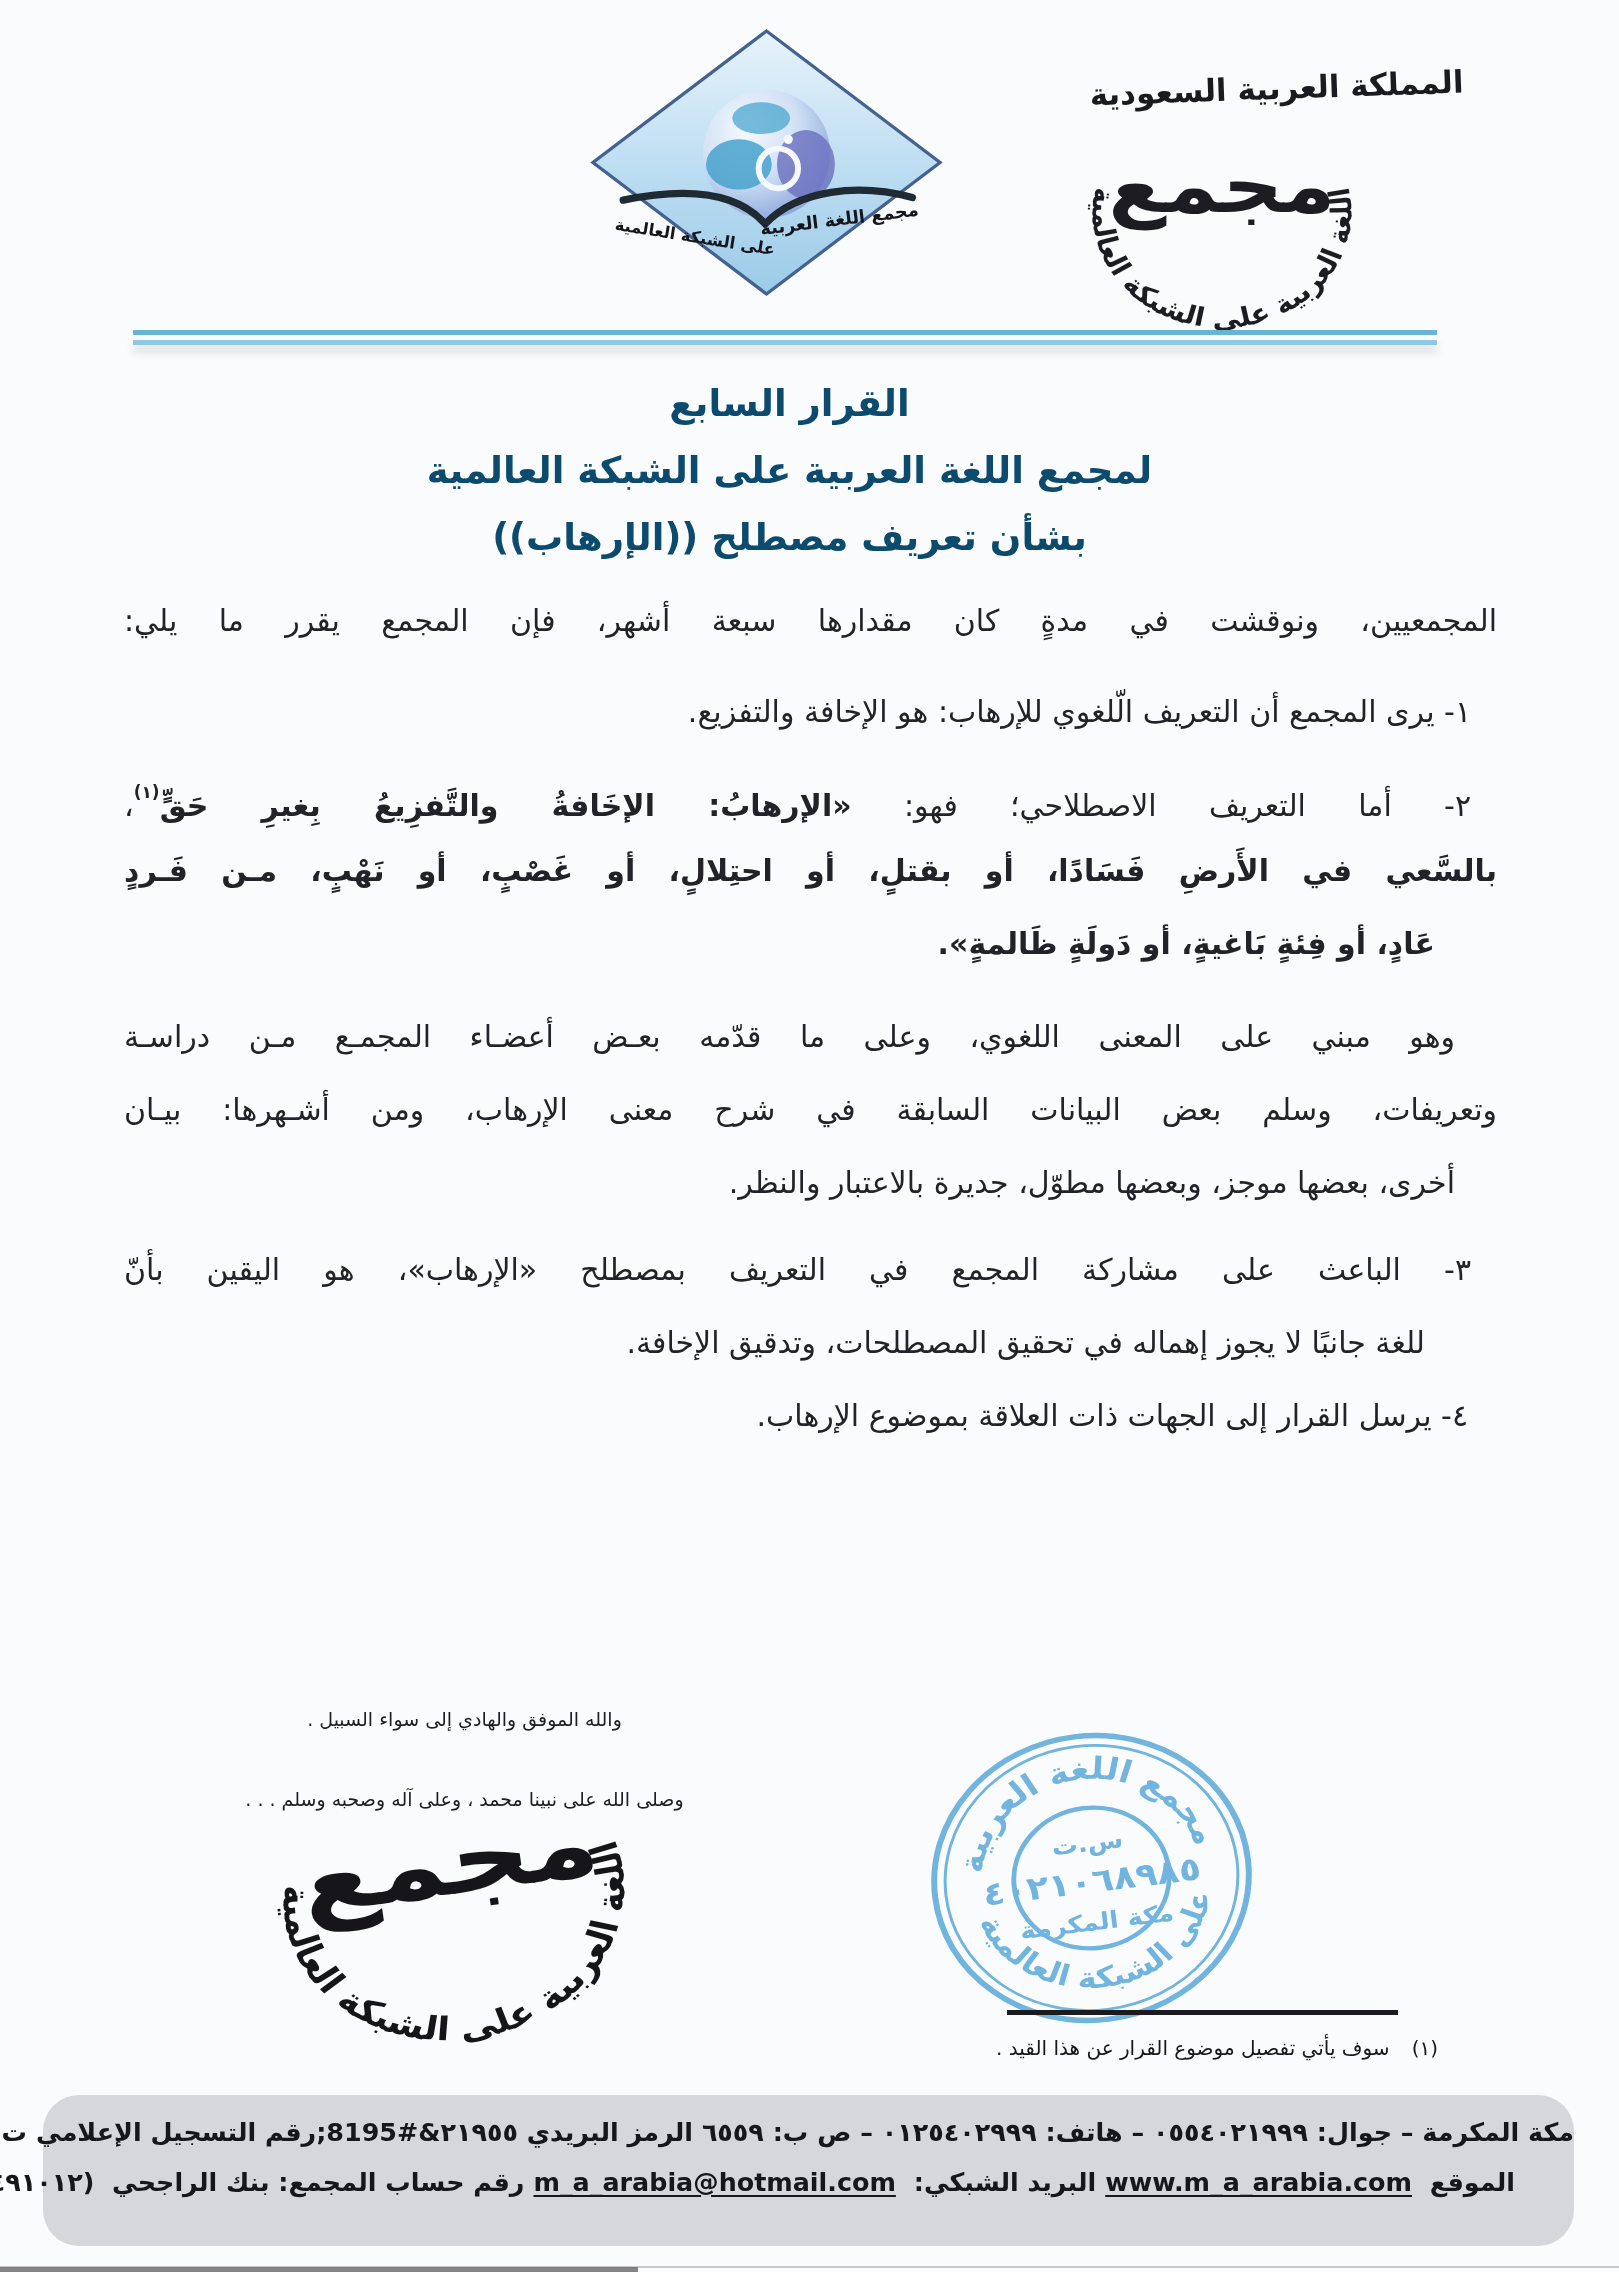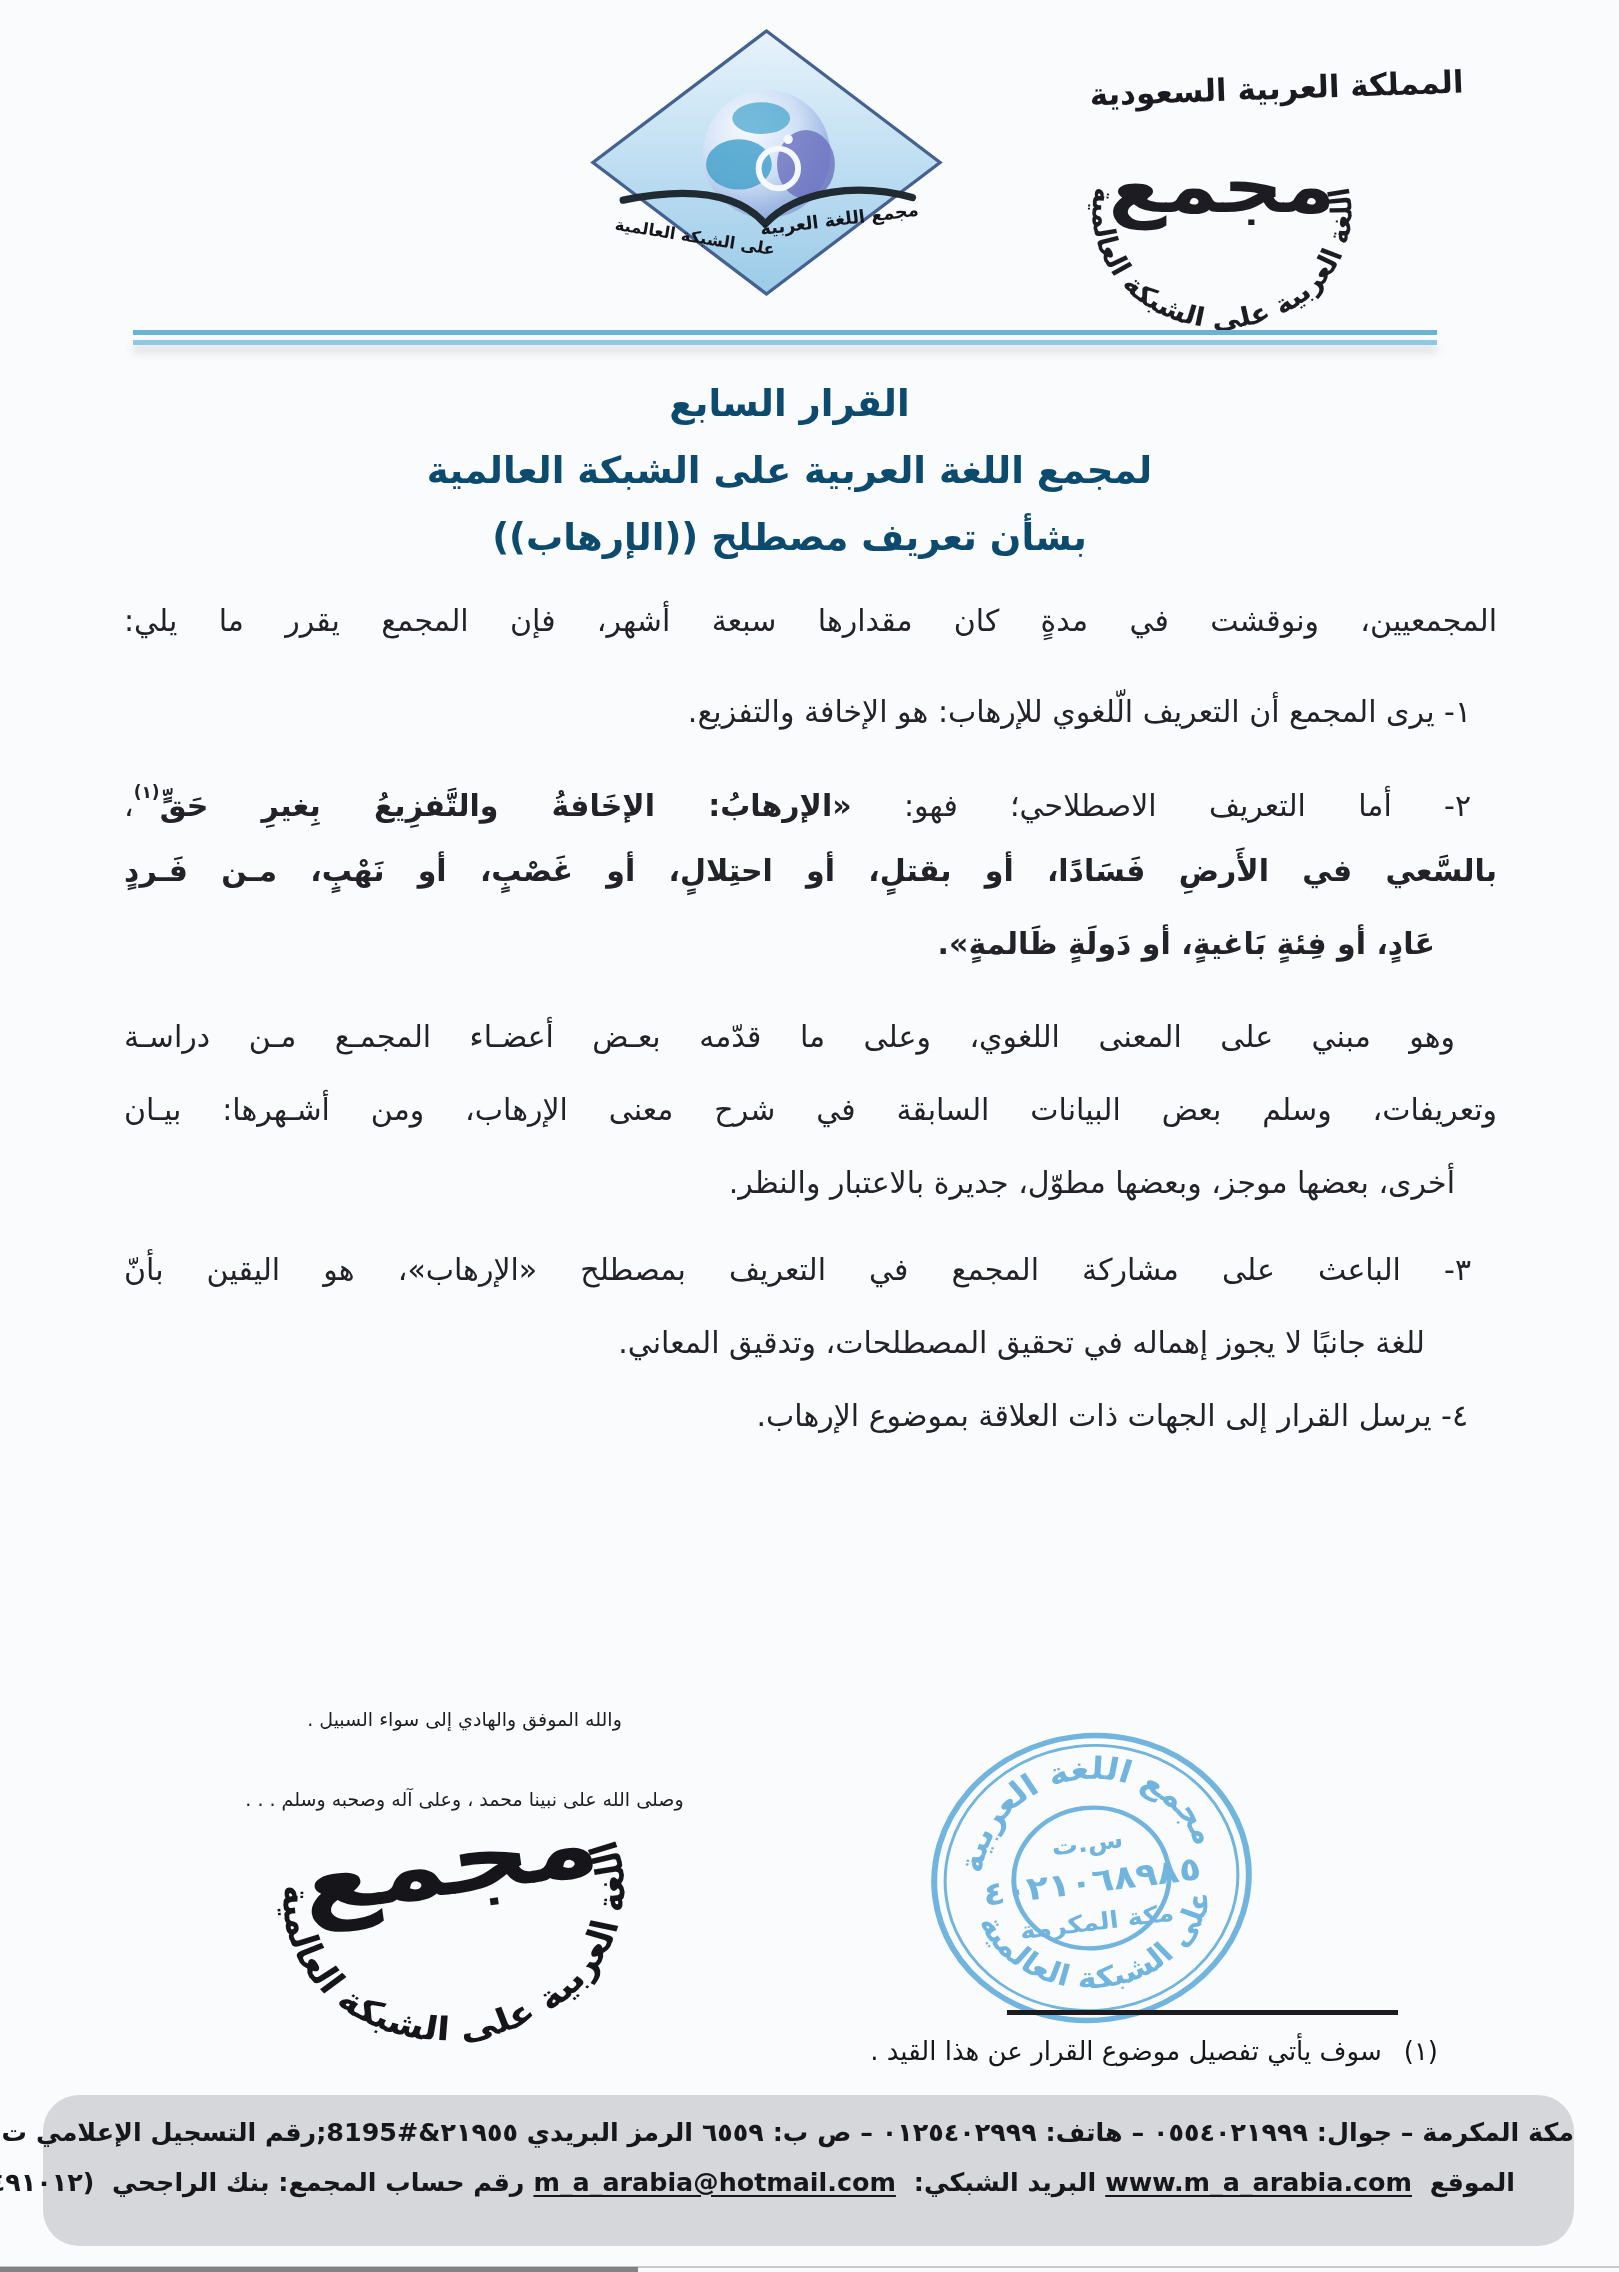--- a/index.html
+++ b/index.html
@@ -48,21 +48,21 @@
     position:absolute;right:809px;top:1679px;width:691px;left:117px;
     text-align:center;font-size:19px;line-height:80px;color:#1d1d22;
     white-space:nowrap;
   }
   
   .stamp{position:absolute;left:923px;top:1725px;transform:rotate(-7deg);opacity:.82;}
   
   .fn-rule{position:absolute;left:1008px;top:2010px;width:391px;height:5.2px;background:#1b1b1f;}
   .footnote{
     position:absolute;right:181px;top:2036px;width:913px;
-    text-align:right;font-size:26px;color:#17171b;white-space:nowrap;
+    text-align:right;font-size:20px;color:#17171b;white-space:nowrap;
   }
   .footnote .marker{margin-left:22px;}
   
   .footer{
     position:absolute;left:44px;top:2095px;width:1531px;height:151px;
     background:#d5d7da;border-radius:36px;
     color:#17171b;font-weight:bold;font-size:25.4px;
     box-sizing:border-box;padding-top:22px;
   }
   .footer .f1{text-align:center;white-space:nowrap;}
@@ -136,21 +136,21 @@
     <div class="bline rl" style="padding-right:26px;margin-top:18px">١- يرى المجمع أن التعريف الّلغوي للإرهاب: هو الإخافة والتفزيع.</div>
     <div class="bline jl" style="padding-right:26px;margin-top:7.8px">
       <span>٢- أما التعريف الاصطلاحي؛ فهو: </span><span class="bold">«الإرهابُ: الإخَافةُ والتَّفزِيعُ بِغيرِ حَقٍّ</span><sup class="fnref">(١)</sup><span>،</span>
     </div>
     <div class="bline jl bold" style="margin-top:5.2px">بالسَّعي في الأَرضِ فَسَادًا، أو بقتلٍ، أو احتِلالٍ، أو غَصْبٍ، أو نَهْبٍ، مـن فَـردٍ</div>
     <div class="bline rl bold" style="padding-right:62px">عَادٍ، أو فِئةٍ بَاغيةٍ، أو دَولَةٍ ظَالمةٍ».</div>
     <div class="bline jl" style="padding-right:42px;margin-top:19.6px">وهو مبني على المعنى اللغوي، وعلى ما قدّمه بعـض أعضـاء المجمـع مـن دراسـة</div>
     <div class="bline jl">وتعريفات، وسلم بعض البيانات السابقة في شرح معنى الإرهاب، ومن أشـهرها: بيـان</div>
     <div class="bline rl" style="padding-right:42px">أخرى، بعضها موجز، وبعضها مطوّل، جديرة بالاعتبار والنظر.</div>
     <div class="bline jl" style="padding-right:26px;margin-top:14.3px">٣- الباعث على مشاركة المجمع في التعريف بمصطلح «الإرهاب»، هو اليقين بأنّ</div>
-    <div class="bline rl" style="padding-right:72px">للغة جانبًا لا يجوز إهماله في تحقيق المصطلحات، وتدقيق المعاني.</div>
+    <div class="bline rl" style="padding-right:72px">للغة جانبًا لا يجوز إهماله في تحقيق المصطلحات، وتدقيق الإخافة.</div>
     <div class="bline rl" style="padding-right:29px">٤- يرسل القرار إلى الجهات ذات العلاقة بموضوع الإرهاب.</div>
   </div>
 
   <div class="closing">
     <div>والله الموفق والهادي إلى سواء السبيل .</div>
     <div>وصلى الله على نبينا محمد ، وعلى آله وصحبه وسلم . . .</div>
   </div>
 
   <svg class="emblem-sign" width="430" height="280" viewBox="0 0 340 260" preserveAspectRatio="none">
     <defs>

